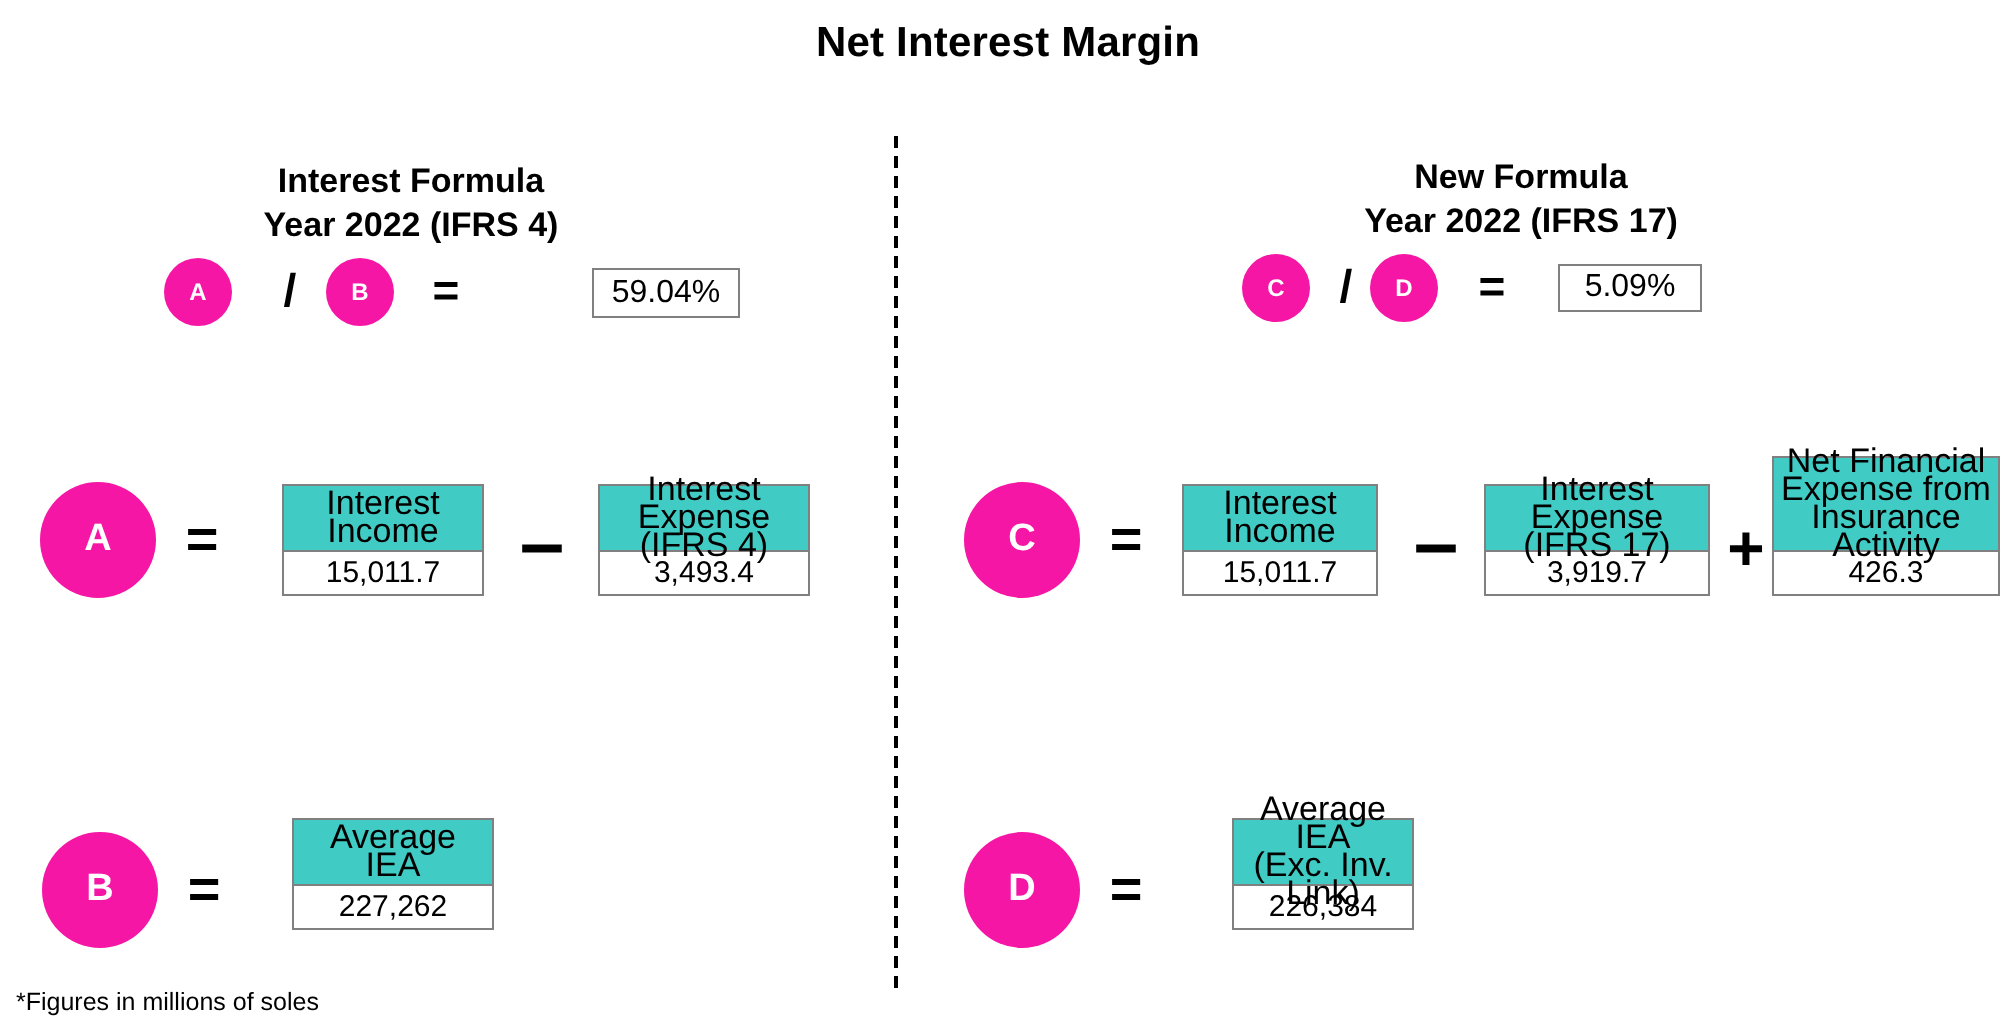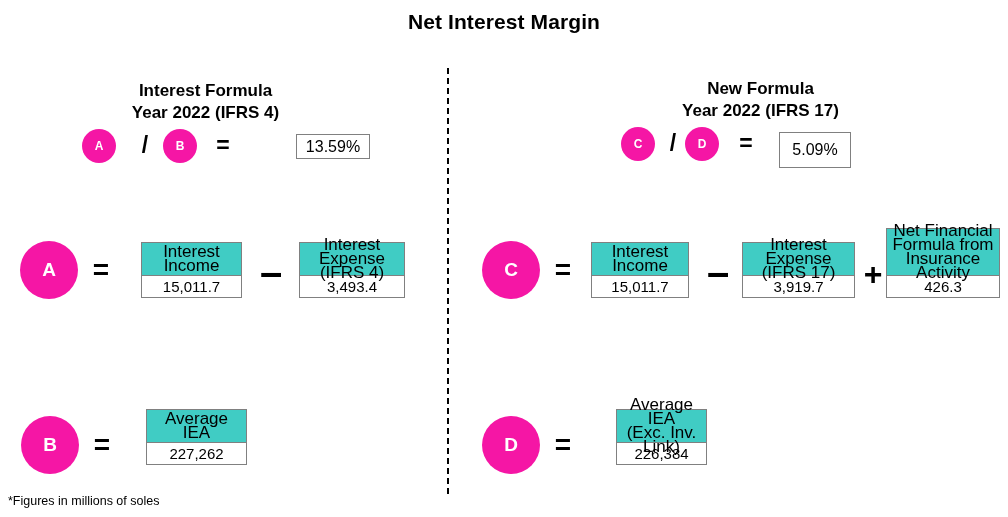--- a/index.html
+++ b/index.html
@@ -152,21 +152,21 @@
 
   <div class="abs col-head" style="left:78px; top:80px; width:255px;">
     <span class="l1">Interest Formula</span>
     <span class="l2">Year 2022 (IFRS 4)</span>
   </div>
 
   <div class="abs circle circle-sm" style="left:82px; top:129px;">A</div>
   <div class="abs op op-slash" style="left:135px; top:134px; width:20px;">/</div>
   <div class="abs circle circle-sm" style="left:163px; top:129px;">B</div>
   <div class="abs op op-eq-sm" style="left:210px; top:134px; width:26px;">=</div>
-  <div class="abs result-box" style="left:296px; top:134px; width:74px; height:25px;">13.59%</div>
+  <div class="abs result-box" style="left:296px; top:134px; width:74px; height:25px;">59.04%</div>
 
   <div class="abs circle circle-lg" style="left:20px; top:241px;">A</div>
   <div class="abs op op-eq-lg" style="left:86px; top:256px; width:30px;">=</div>
 
   <div class="abs card" style="left:141px; top:242px; width:101px;">
     <div class="hdr" style="height:34px;">
       <span>Interest</span>
       <span>Income</span>
     </div>
     <div class="val" style="height:22px;">15,011.7</div>
@@ -195,21 +195,21 @@
 
   <div class="abs col-head" style="left:633px; top:78px; width:255px;">
     <span class="l1">New Formula</span>
     <span class="l2">Year 2022 (IFRS 17)</span>
   </div>
 
   <div class="abs circle circle-sm" style="left:621px; top:127px;">C</div>
   <div class="abs op op-slash" style="left:663px; top:132px; width:20px;">/</div>
   <div class="abs circle circle-sm" style="left:685px; top:127px;">D</div>
   <div class="abs op op-eq-sm" style="left:733px; top:132px; width:26px;">=</div>
-  <div class="abs result-box" style="left:779px; top:132px; width:72px; height:36px;">5.09%</div>
+  <div class="abs result-box" style="left:779px; top:132px; width:72px; height:24px;">5.09%</div>
 
   <div class="abs circle circle-lg" style="left:482px; top:241px;">C</div>
   <div class="abs op op-eq-lg" style="left:548px; top:256px; width:30px;">=</div>
 
   <div class="abs card" style="left:591px; top:242px; width:98px;">
     <div class="hdr" style="height:34px;">
       <span>Interest</span>
       <span>Income</span>
     </div>
     <div class="val" style="height:22px;">15,011.7</div>
@@ -223,21 +223,21 @@
       <span>(IFRS 17)</span>
     </div>
     <div class="val" style="height:22px;">3,919.7</div>
   </div>
 
   <div class="abs op op-plus" style="left:861px; top:258px; width:24px;">+</div>
 
   <div class="abs card" style="left:886px; top:228px; width:114px;">
     <div class="hdr" style="height:48px;">
       <span>Net Financial</span>
-      <span>Formula from</span>
+      <span>Expense from</span>
       <span>Insurance Activity</span>
     </div>
     <div class="val" style="height:22px;">426.3</div>
   </div>
 
   <div class="abs circle circle-lg" style="left:482px; top:416px;">D</div>
   <div class="abs op op-eq-lg" style="left:548px; top:431px; width:30px;">=</div>
 
   <div class="abs card" style="left:602px; top:409px; width:105px;padding-left:14px;">
     <div class="hdr" style="height:34px;">

